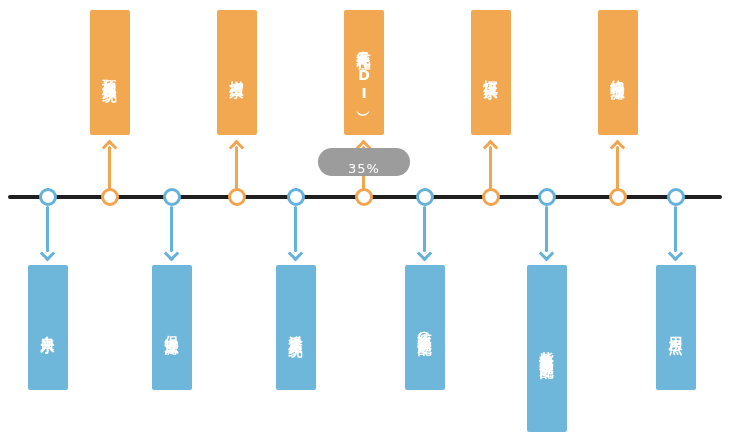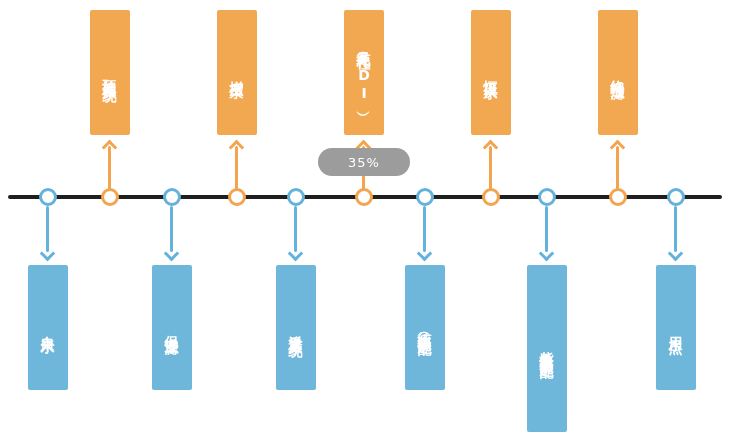--- a/index.html
+++ b/index.html
@@ -85,21 +85,21 @@
   .badge {
     position: absolute;
     left: 318px; top: 148px;
     width: 92px; height: 28px;
     border-radius: 14px;
     background: #9c9c9c;
     color: #ffffff;
     font-size: 13px;
     letter-spacing: 1px;
     display: flex;
-    align-items: center;
+    align-items: flex-end;
     justify-content: center;
     z-index: 5;
   }
 </style>
 </head>
 <body>
 
 <div class="canvas">
 
   <div class="flow-line"></div>

